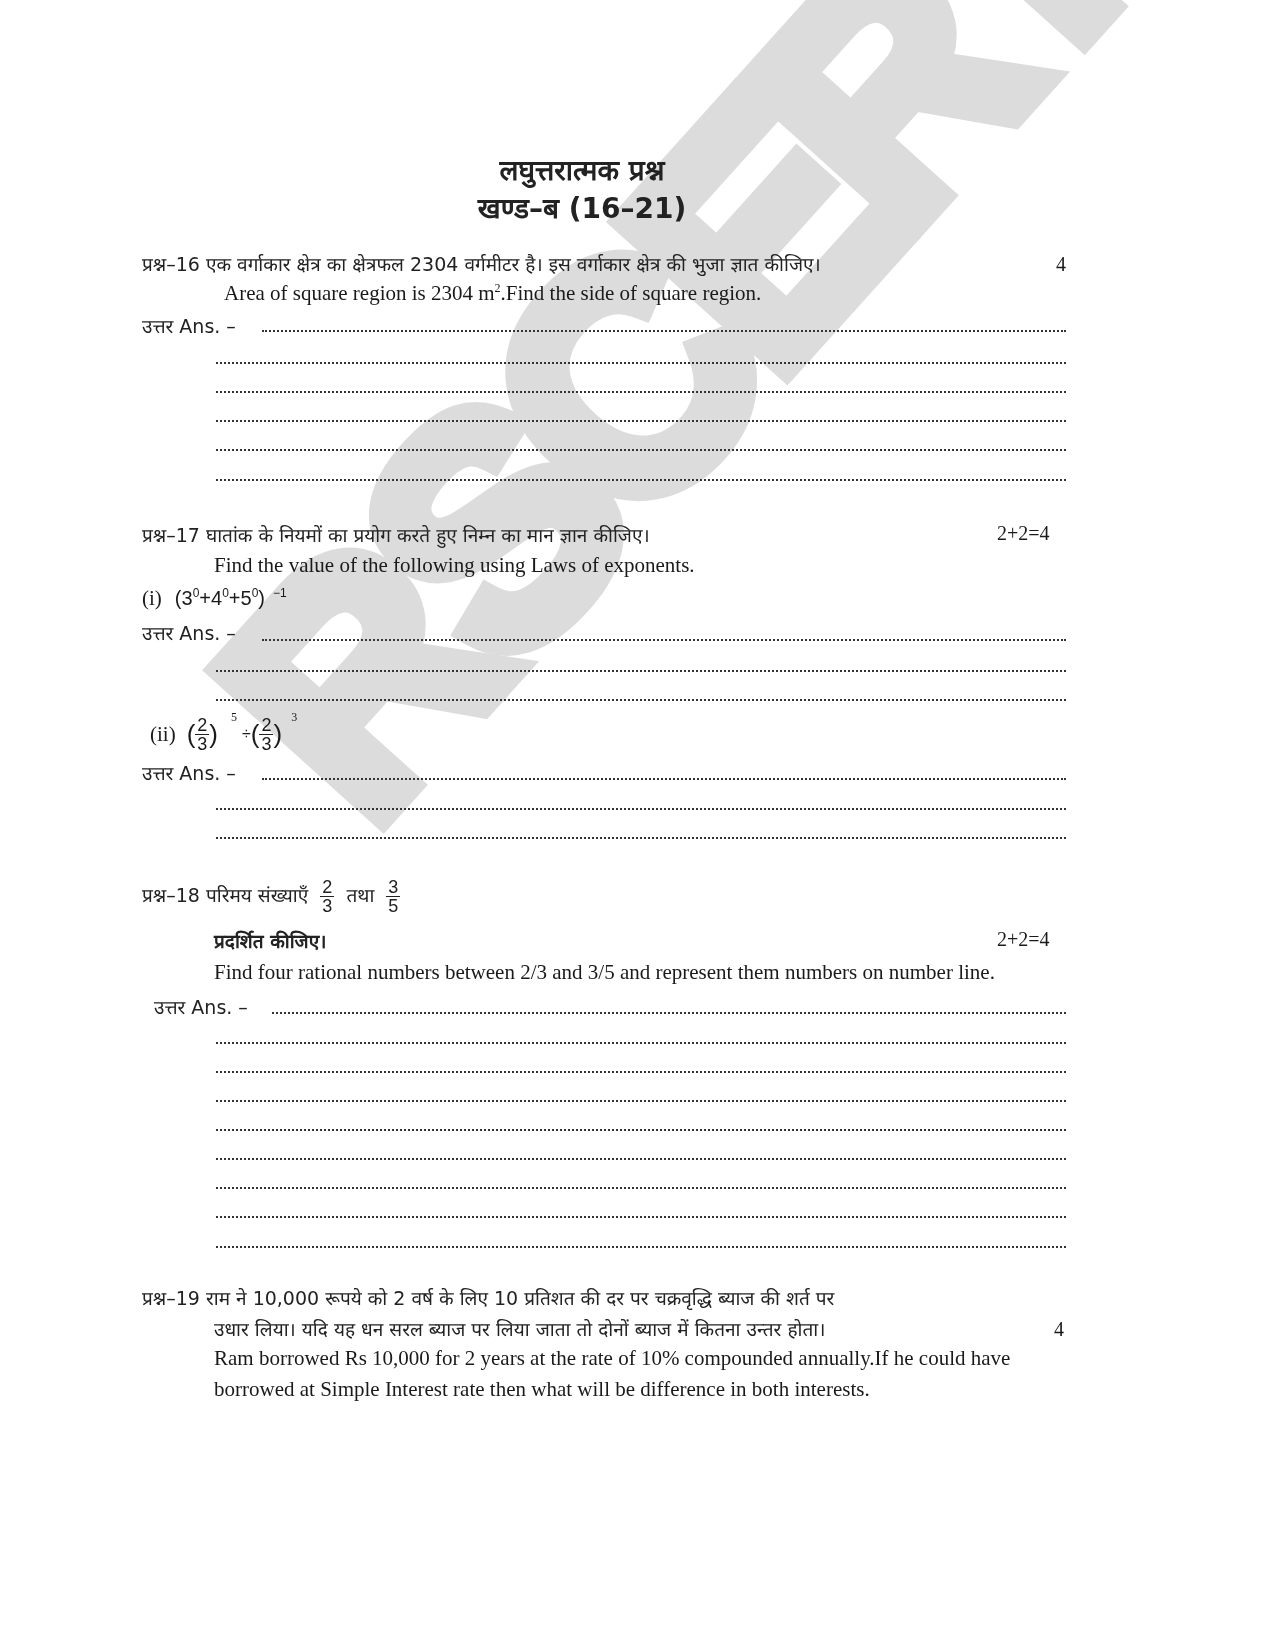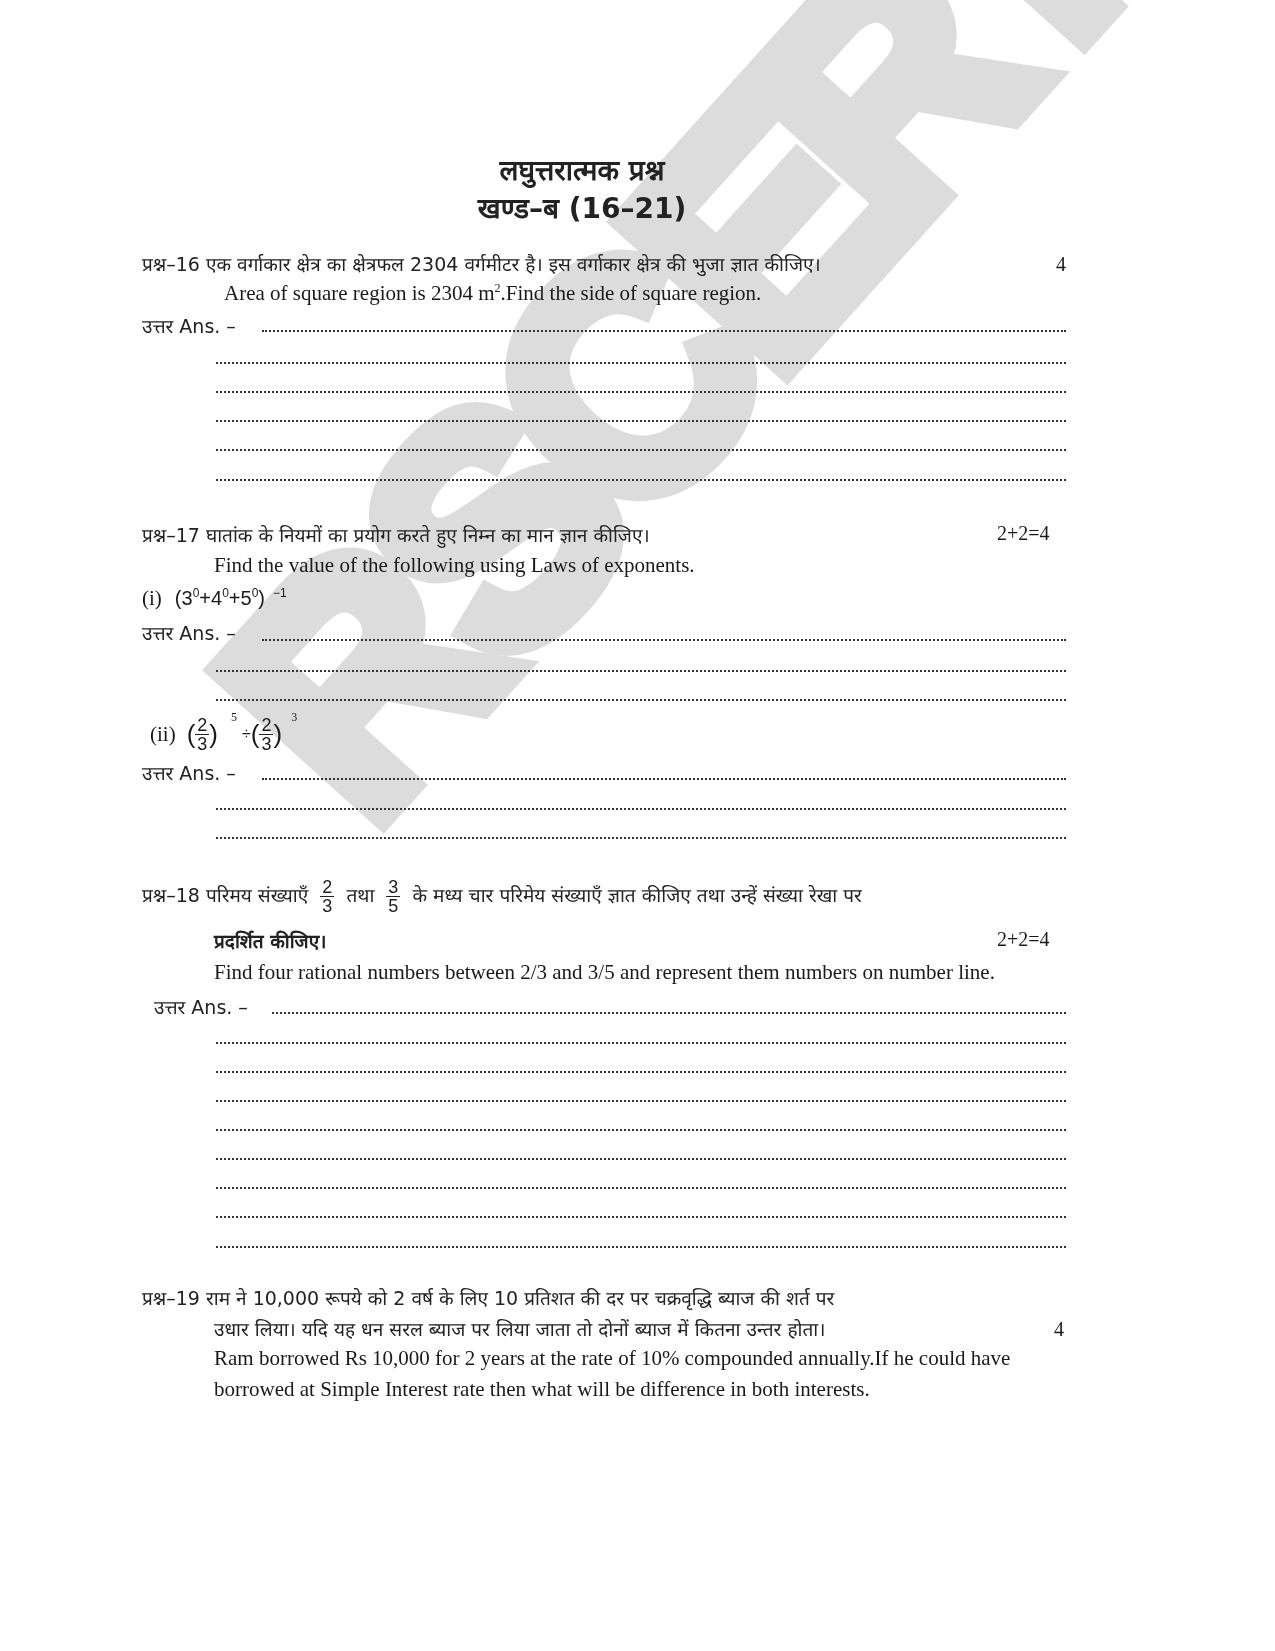--- a/index.html
+++ b/index.html
@@ -80,21 +80,20 @@
       <div class="dots" style="left:216px; width:850px; top:837px;"></div>
     </div>
 
     <div>
       <div class="line hindi" style="left:142px; top:878px;">
         <span>प्रश्न–18</span>
         <span>परिमय संख्याएँ</span>
         <span class="frac"><span class="num">2</span><span class="den">3</span></span>
         <span>तथा</span>
         <span class="frac"><span class="num">3</span><span class="den">5</span></span>
-        <span>के मध्य चार परिमेय संख्याएँ ज्ञात कीजिए तथा उन्हें संख्या रेखा पर</span>
       </div>
       <div class="line hindi" style="left:214px; top:928px;font-weight:bold;">प्रदर्शित कीजिए।</div>
       <div class="marks" style="left:997px; top:928px;">2+2=4</div>
       <div class="line eng" style="left:214px; top:960px;font-family:Liberation Serif, serif;">Find four rational numbers between 2/3 and 3/5 and represent them numbers on number line.</div>
       <div class="anslabel" style="left:154px; top:994px;"><span class="hindi">उत्तर Ans. –</span></div>
       <div class="dots" style="left:272px; width:794px; top:1012px;"></div>
       <div class="dots" style="left:216px; width:850px; top:1042px;"></div>
       <div class="dots" style="left:216px; width:850px; top:1071px;"></div>
       <div class="dots" style="left:216px; width:850px; top:1100px;"></div>
       <div class="dots" style="left:216px; width:850px; top:1129px;"></div>

